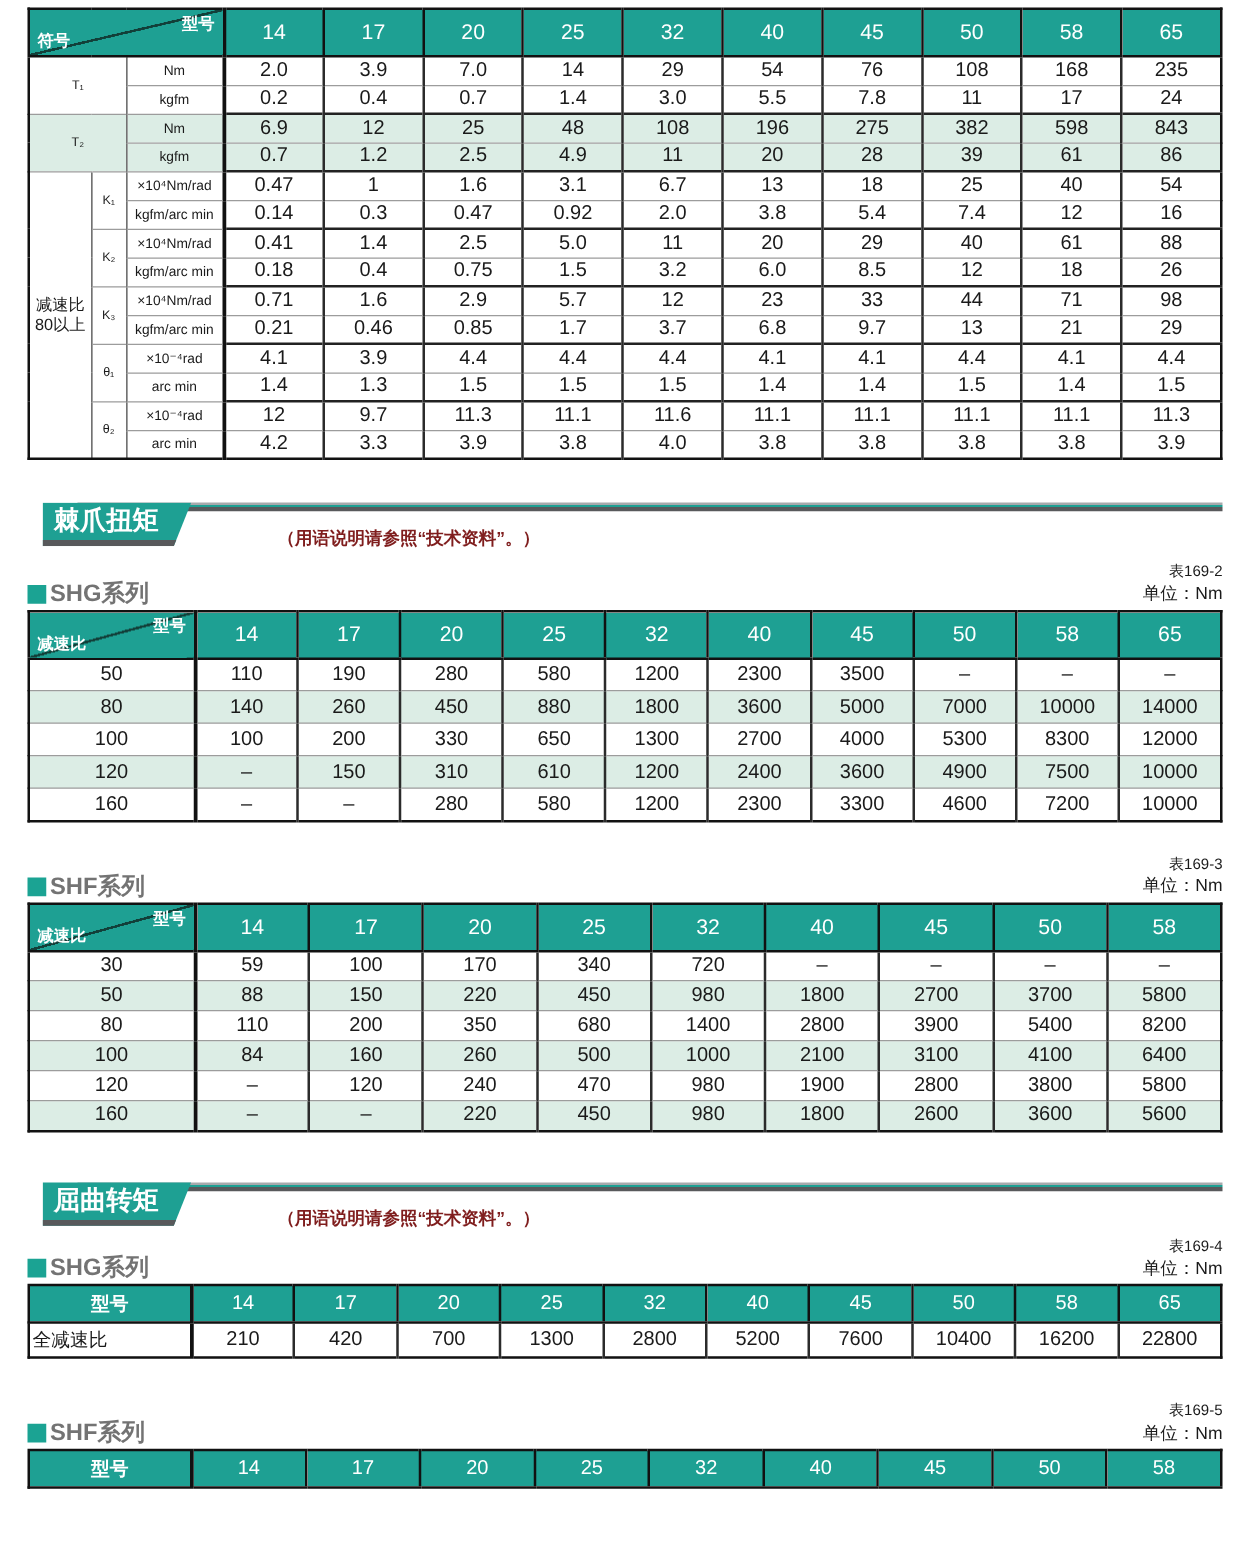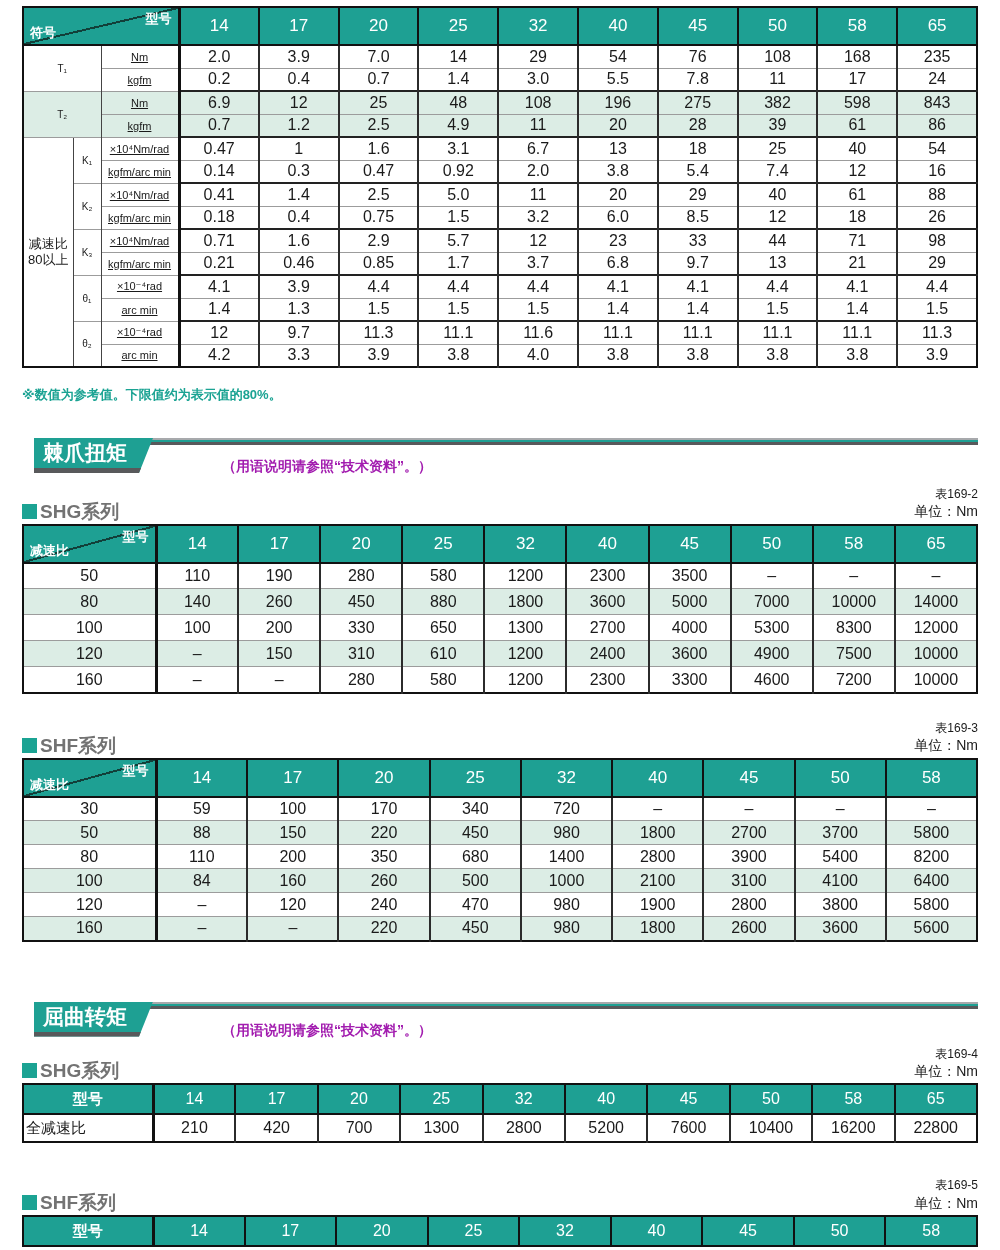--- a/index.html
+++ b/index.html
@@ -19,21 +19,21 @@
   td.val{text-align:center;font-size:16px;border-left:2px solid #2b2b2b;border-top:1px solid #9c9c9c;}
   tr.shade td{background:#dcede5;}
   tr.group-start td{border-top:2px solid #222;}
   td.first-val,th.first-val{border-left:3px solid #111;}
 
   
   #t1 thead tr{height:38px;}
   #t1 tbody tr{height:23px;}
   #t1 td.meta{border-left:1px solid #444;border-top:1px solid #9c9c9c;text-align:center;}
   #t1 td.sym{font-size:10px;}
-  #t1 td.unit{font-size:11px;text-decoration:underline;}
+  #t1 td.unit{font-size:11px;}
   #t1 td.secl{font-size:13px;line-height:1.25;white-space:pre-line;}
 
   
   .ratchet thead tr{height:38px;}
   .ratchet tbody tr{height:26px;}
   #t3 tbody tr{height:24px;}
   .ratchet td.ratio{text-align:center;font-size:16px;border-top:1px solid #9c9c9c;}
 
   
   .buck thead tr{height:30px;}
@@ -53,28 +53,28 @@
   
   .footnote{margin-top:18px;font-size:13px;font-weight:700;color:#1ba393;}
 
   
   .sec{position:relative;height:38px;margin-top:34px;padding-left:12px;}
   .sec .ribbon{position:absolute;top:0;left:40px;right:0;height:7px;
     background:linear-gradient(to bottom,#a7a9ac 0 2px,#1ea093 2px 4px,#58595b 4px 7px);}
   .sec .title{position:relative;display:inline-block;background:#1ea093;color:#fff;font-size:21px;font-weight:700;
     padding:2px 26px 2px 9px;border-bottom:5px solid #58595b;line-height:26px;
     clip-path:polygon(0 0,100% 0,calc(100% - 14px) 100%,0 100%);}
-  .sec .note{position:absolute;left:200px;bottom:0;font-size:14px;font-weight:700;color:#a21caf;}
+  .sec .note{position:absolute;left:200px;bottom:0;font-size:14px;font-weight:700;color:#7f1d1d;}
 
   
   .series-row{display:flex;justify-content:space-between;align-items:flex-end;margin-bottom:3px;}
   .series-label{color:#737373;font-weight:700;font-size:19px;display:flex;align-items:center;gap:3px;line-height:1;}
   .series-square{width:15px;height:15px;background:#1ba393;display:inline-block;}
 
-  .mt8{margin-top:8px;} .mt24{margin-top:24px;} .mt40{margin-top:60px;} .mt4{margin-top:4px;} .mt32{margin-top:32px;}
+  .mt8{margin-top:8px;} .mt24{margin-top:24px;} .mt40{margin-top:40px;} .mt4{margin-top:4px;} .mt32{margin-top:32px;}
 </style>
 </head>
 <body>
 
 <div class="page">
 
 
   <table id="t1" class="tbl">
       <colgroup>
         <col style="width: 50px;">
@@ -297,21 +297,20 @@
           <td class="val">4.0</td>
           <td class="val">3.8</td>
           <td class="val">3.8</td>
           <td class="val">3.8</td>
           <td class="val">3.8</td>
           <td class="val">3.9</td>
         </tr>
       </tbody>
     </table>
 
-  <div class="footnote">※数值为参考值。下限值约为表示值的80%。</div>
 
   <div class="sec">
     <div class="ribbon"></div>
     <span class="title">棘爪扭矩</span>
     <span class="note">（用语说明请参照“技术资料”。）</span>
   </div>
 
   <div class="series-row mt8">
     <span class="series-label">
       <span class="series-square"></span>

